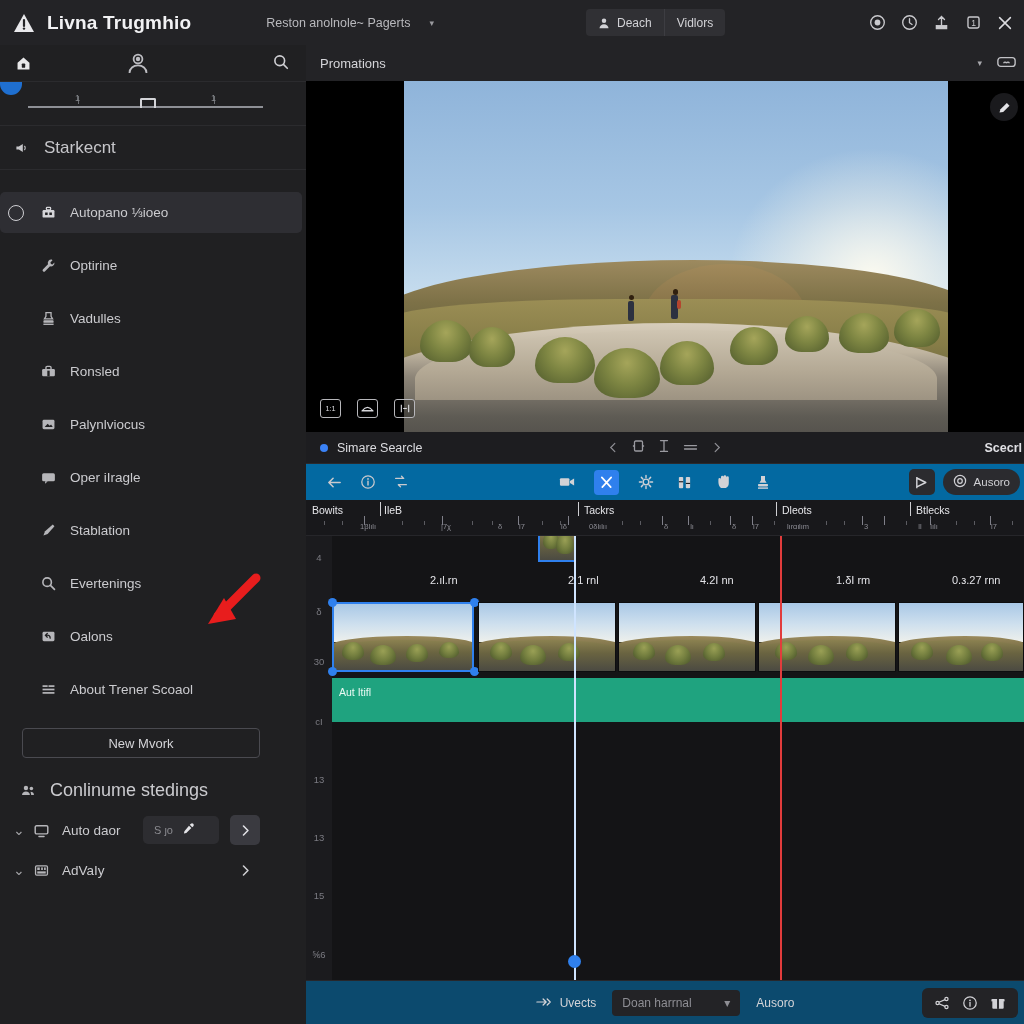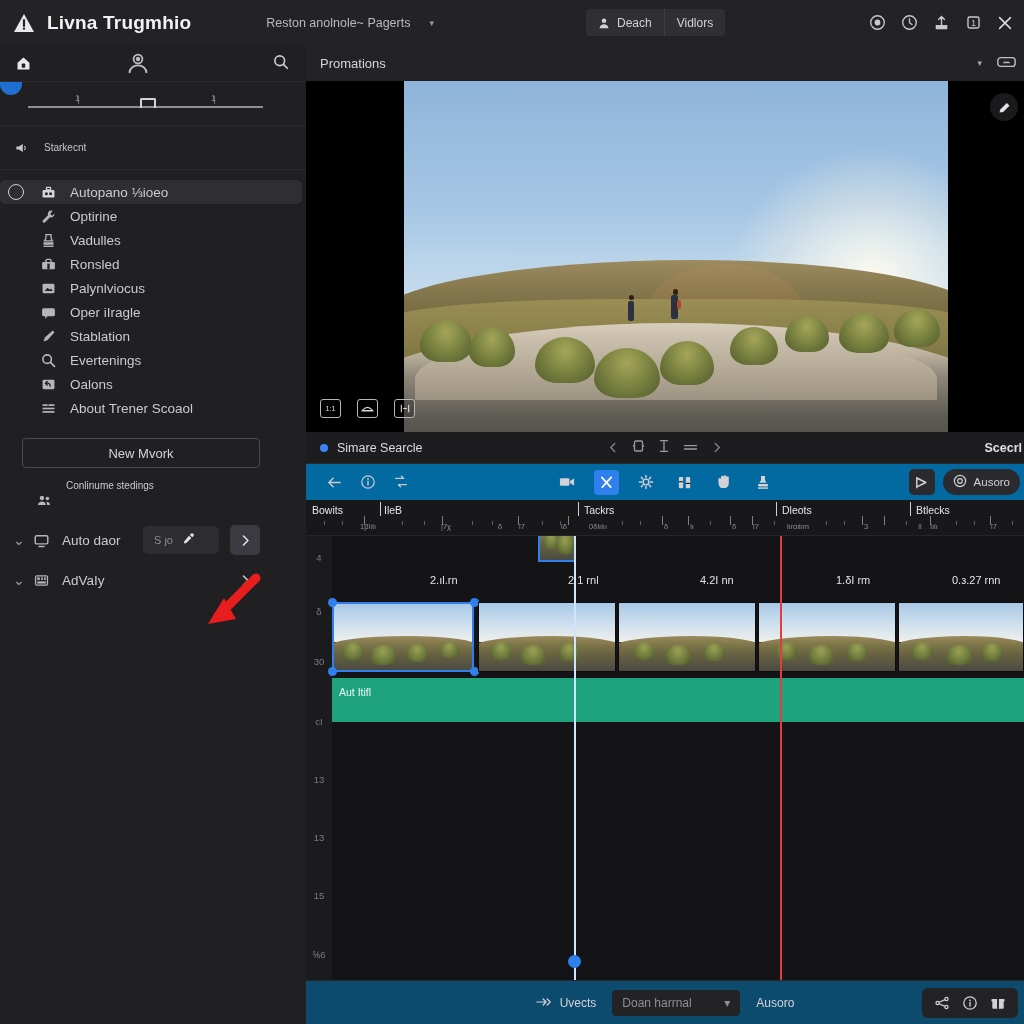--- a/index.html
+++ b/index.html
@@ -79,29 +79,30 @@
     position: absolute; top: 14px; width: 1px; height: 8px; background: #6d6f74;
     font-size: 0;
   }
   .lp-slider-lbl {
     position: absolute; top: 11px; font-size: 9px; color: #85878c;
   }
 
   .lp-section {
     height: 44px; display: flex; align-items: center; gap: 14px;
     padding-left: 14px; border-bottom: 1px solid #2b2b2e;
-    font-size: 10px; color: #c6c6ca;
+    font-size: 17px; color: #c6c6ca;
   }
 
   .lp-list { padding-top: 10px; }
   .lp-item {
     position: relative;
-    height: 24px; display: flex; align-items: center;
+    height: 41px; display: flex; align-items: center;
     font-size: 13.5px; color: #cbcbcf;
     padding-left: 36px;
+    margin-top: 12px;
   }
   .lp-item .lp-ico {
     width: 24px; display: flex; align-items: center; justify-content: center;
     color: #b6b6ba; margin-right: 10px;
   }
   .lp-item.selected {
     background: #2e2e33; border-radius: 5px;
     margin-right: 4px;
   }
   .lp-radio {
@@ -110,22 +111,22 @@
   }
 
   .lp-newwork {
     margin: 18px 46px 0 22px; height: 30px;
     border: 1px solid #4a4a50; border-radius: 4px;
     display: flex; align-items: center; justify-content: center;
     font-size: 13px; color: #d4d4d8;
   }
 
   .lp-item2 {
-    height: 40px; display: flex; 
-    font-size: 10px; color: #cbcbcf; padding-left: 32px;
+    height: 40px; display: flex; align-items: center;
+    font-size: 18px; color: #cbcbcf; padding-left: 16px;
   }
   .lp-item2 .lp-ico { width: 24px; display: flex; align-items: center; justify-content: center; color: #b6b6ba; margin-right: 10px; }
 
   .lp-exp {
     height: 40px; display: flex; align-items: center;
     font-size: 13.5px; color: #cbcbcf; padding-left: 10px; position: relative;
   }
   .lp-exp .chev { width: 18px; color: #a6a6aa; display:flex; align-items:center; justify-content:center; }
   .lp-exp .lp-ico { width: 26px; display: flex; align-items: center; justify-content: center; color: #b6b6ba; margin-right: 8px; }
   .lp-pill {

